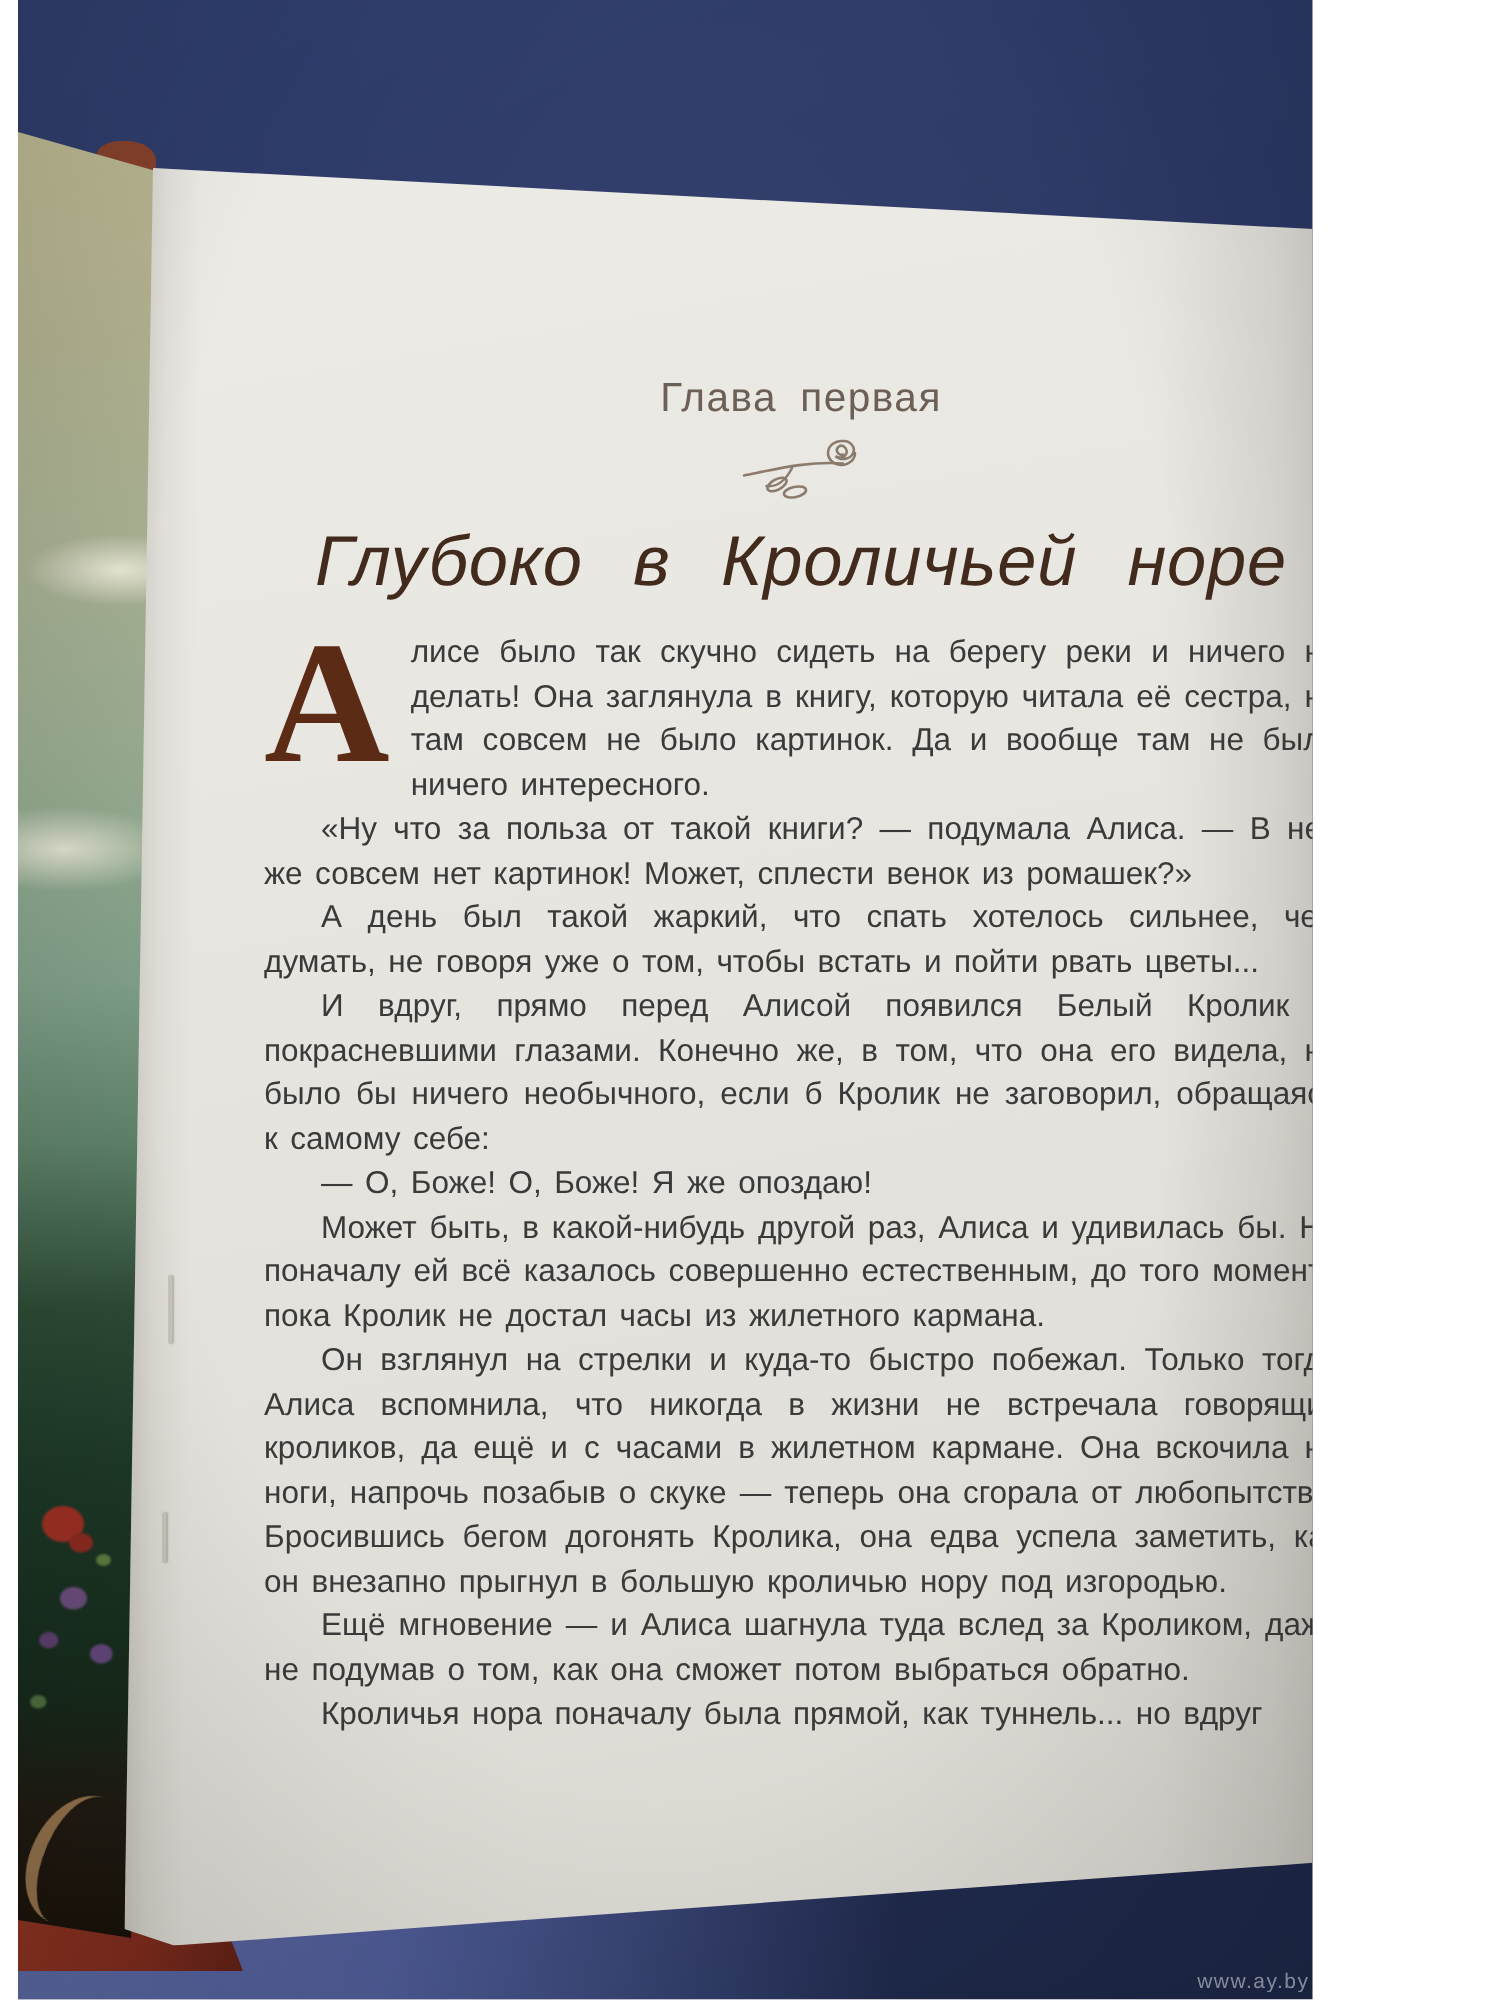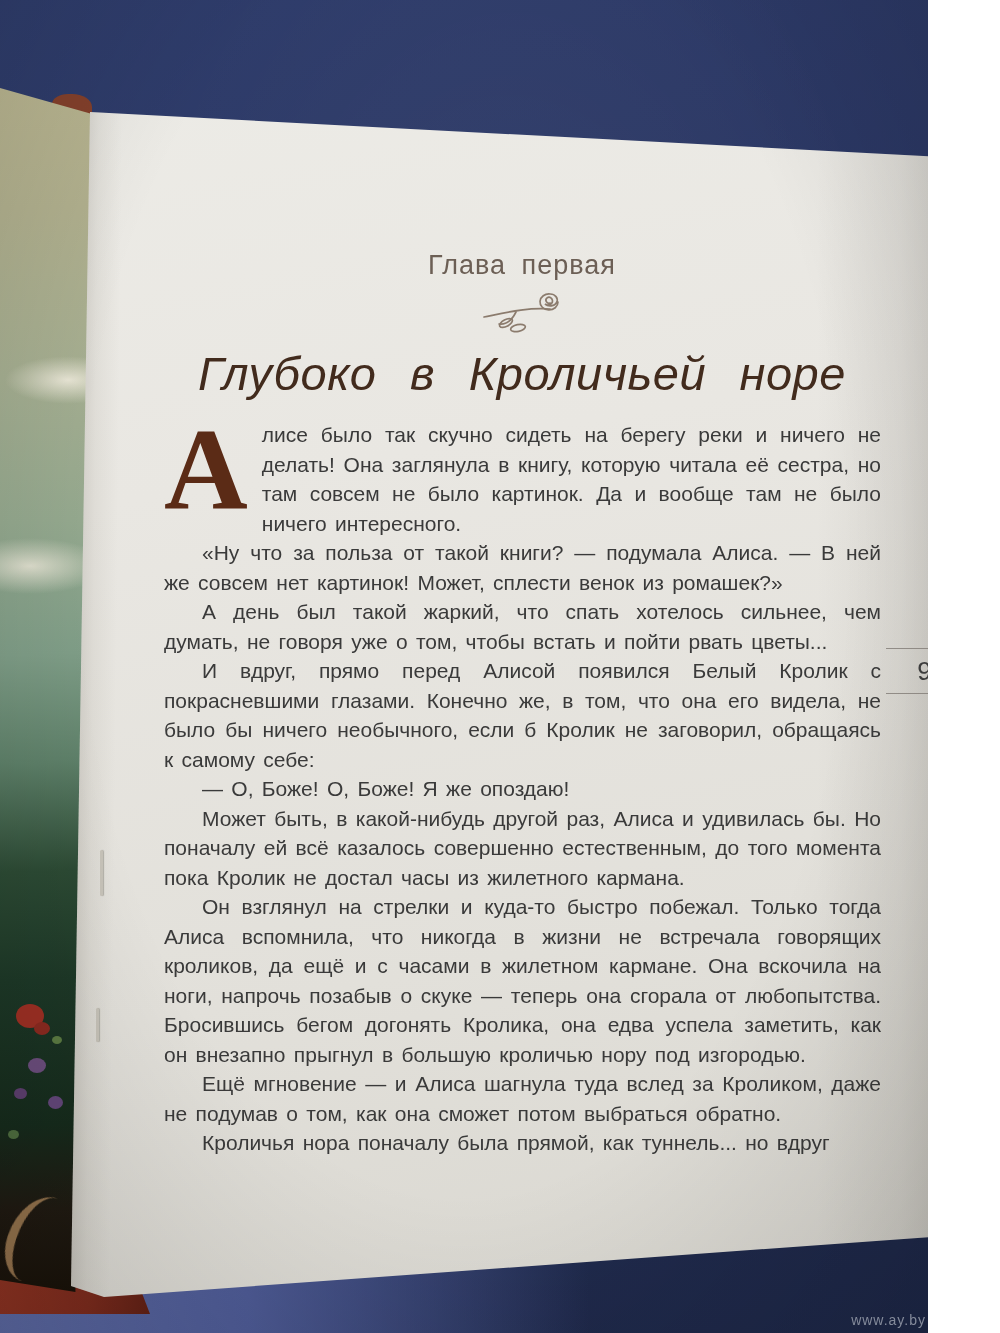--- a/index.html
+++ b/index.html
@@ -1,24 +1,25 @@
 <!DOCTYPE html>
 <html><head>
 <meta charset="utf-8">
 <style>
   * { margin: 0; padding: 0; box-sizing: border-box; }
   html, body { width: 1000px; height: 1333px; }
   body { font-family: "Liberation Sans", sans-serif; overflow: hidden; }
 
   .scene {
-    position: relative; width: 928px; height: 1333px;
+    position: relative; width: 863px; height: 1333px;
     background:
       radial-gradient(ellipse at 55% 35%, rgba(255,255,255,0.05), rgba(0,0,0,0) 55%),
       linear-gradient(155deg, #2f3d6c 0%, #2a3662 38%, #222d52 70%, #1d2747 100%);
     overflow: hidden;
+    margin-left: 12px;
   }
   .vignette {
     position: absolute; inset: 0; pointer-events: none; z-index: 9;
     background: radial-gradient(ellipse at 50% 42%, rgba(0,0,0,0) 58%, rgba(0,0,0,0.14) 100%);
   }
 
   
   .table-surface {
     position: absolute; left: 0; bottom: 0; width: 620px; height: 72px; z-index: 1;
     background: linear-gradient(90deg, #5c69a3 0%, #4d5a94 40%, rgba(42,53,96,0) 95%);

